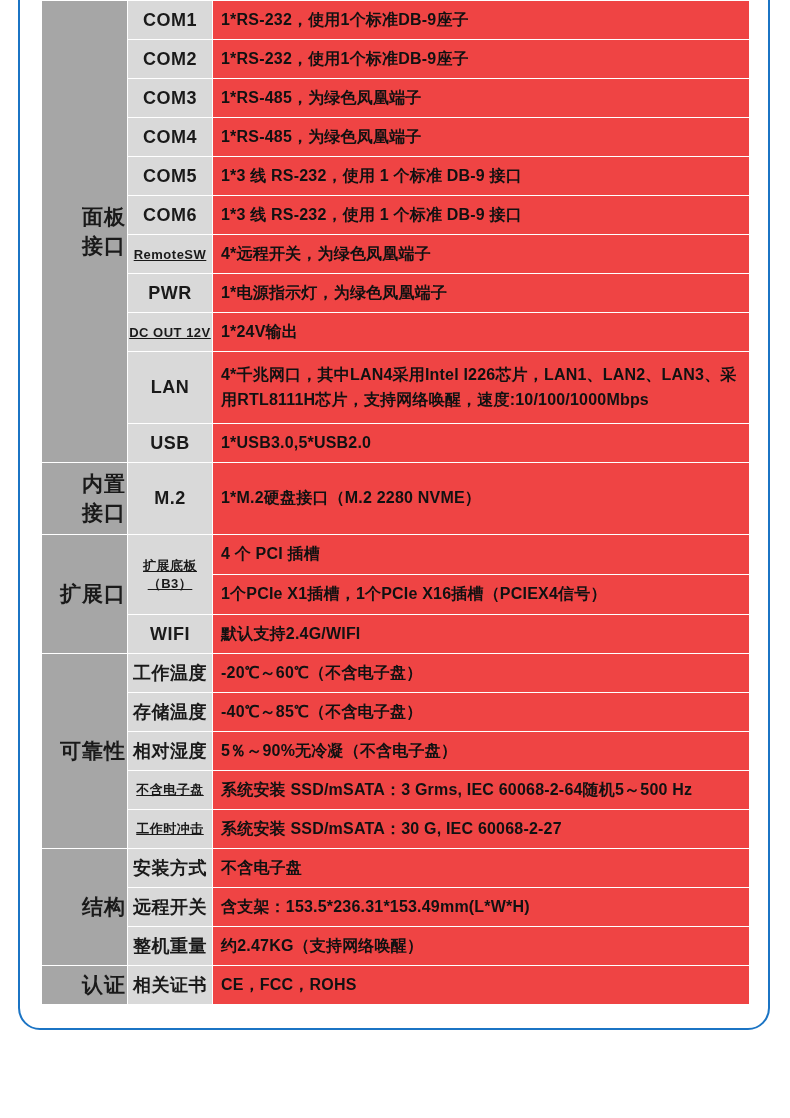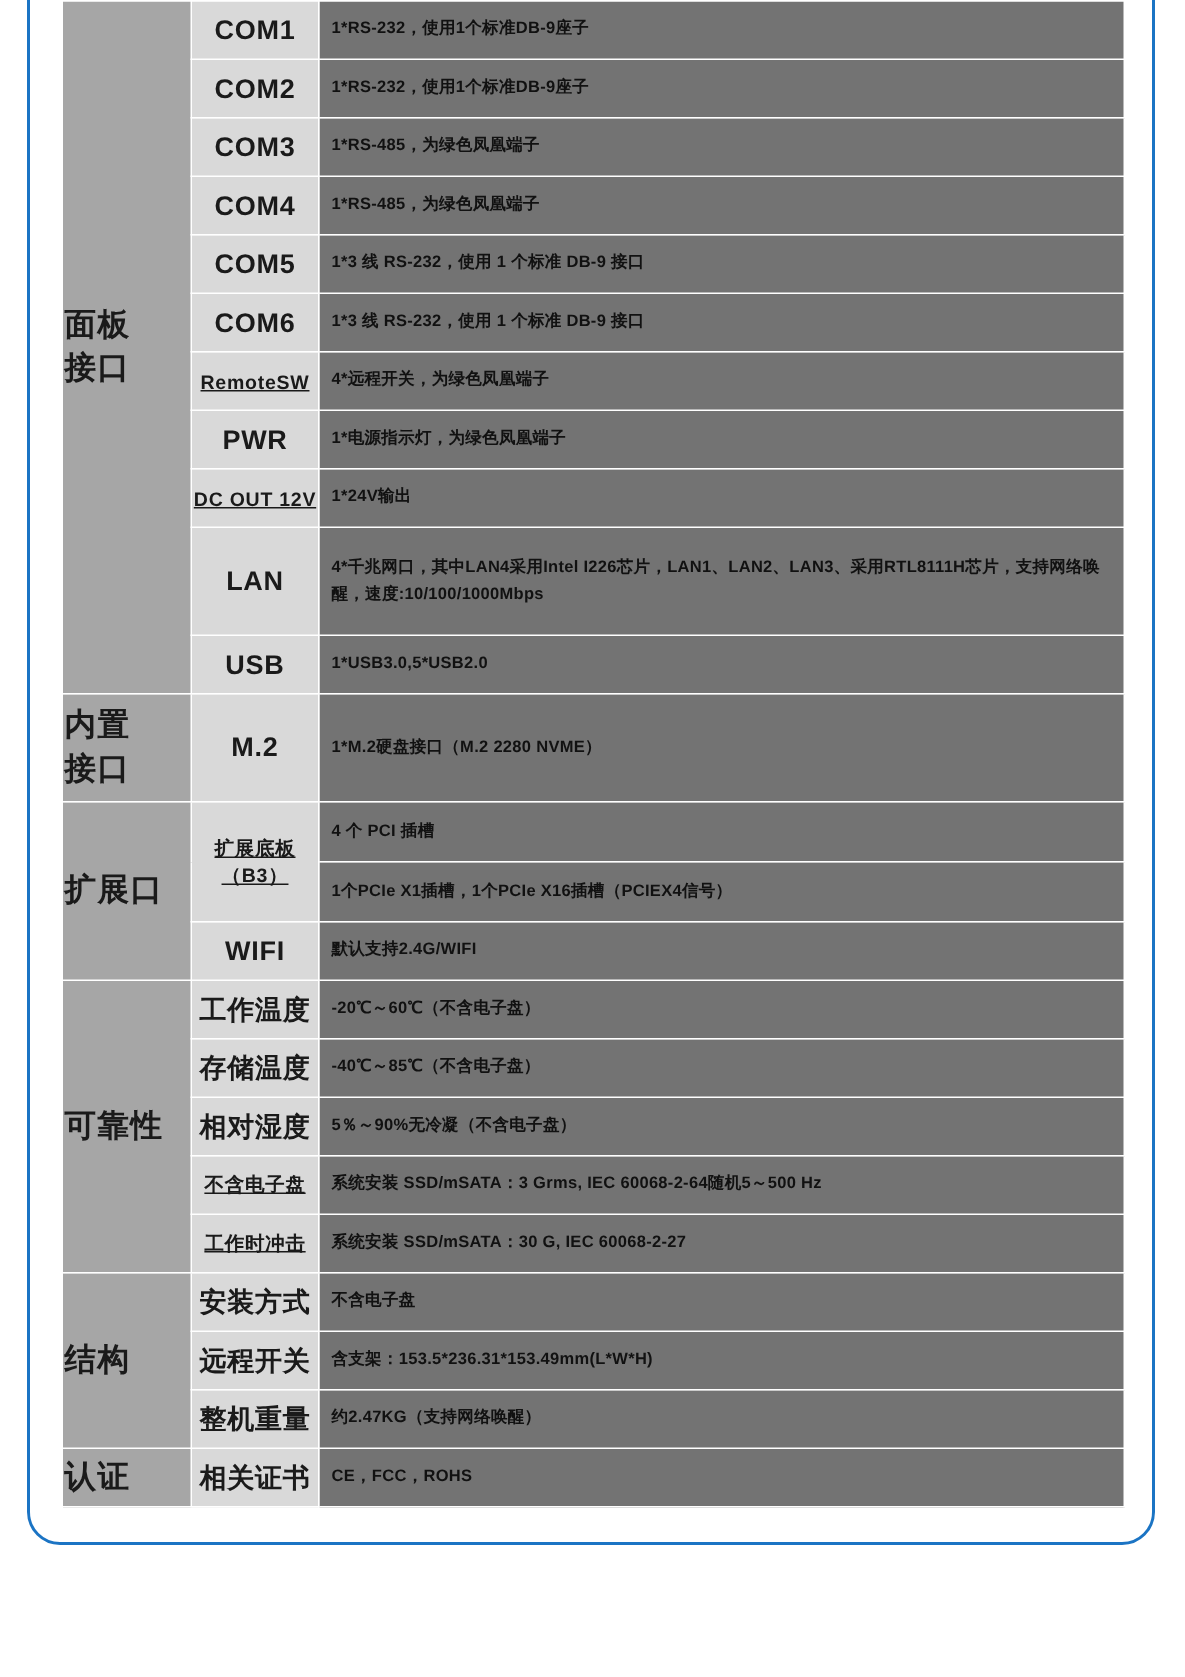--- a/index.html
+++ b/index.html
@@ -46,40 +46,40 @@
   
   col.c1 { width: 86px; }
   col.c2 { width: 85px; }
   col.c3 { width: 537px; }
 
   td.grp {
     background: #a6a6a6;
     color: #1a1a1a;
     font-size: 21px;
     font-weight: bold;
-    text-align: left;
+    text-align: right;
     letter-spacing: 1px;
     line-height: 1.35;
   }
   td.sub {
     background: #d9d9d9;
     color: #1a1a1a;
     font-size: 18px;
     font-weight: bold;
     text-align: center;
     letter-spacing: 0.5px;
   }
   td.sub.small {
     font-size: 13px;
     text-decoration: underline;
   }
   td.val {
-    background: #737373;
+    background: #ef4444;
     color: #111111;
-    font-size: 11px;
+    font-size: 16px;
     font-weight: bold;
     padding: 6px 10px 6px 8px;
     line-height: 1.55;
     letter-spacing: 0.2px;
   }
   tr.r { height: 39px; }
   tr.r3 { height: 72px; }
   tr.r4 { height: 40px; }
 </style>
 </head>

